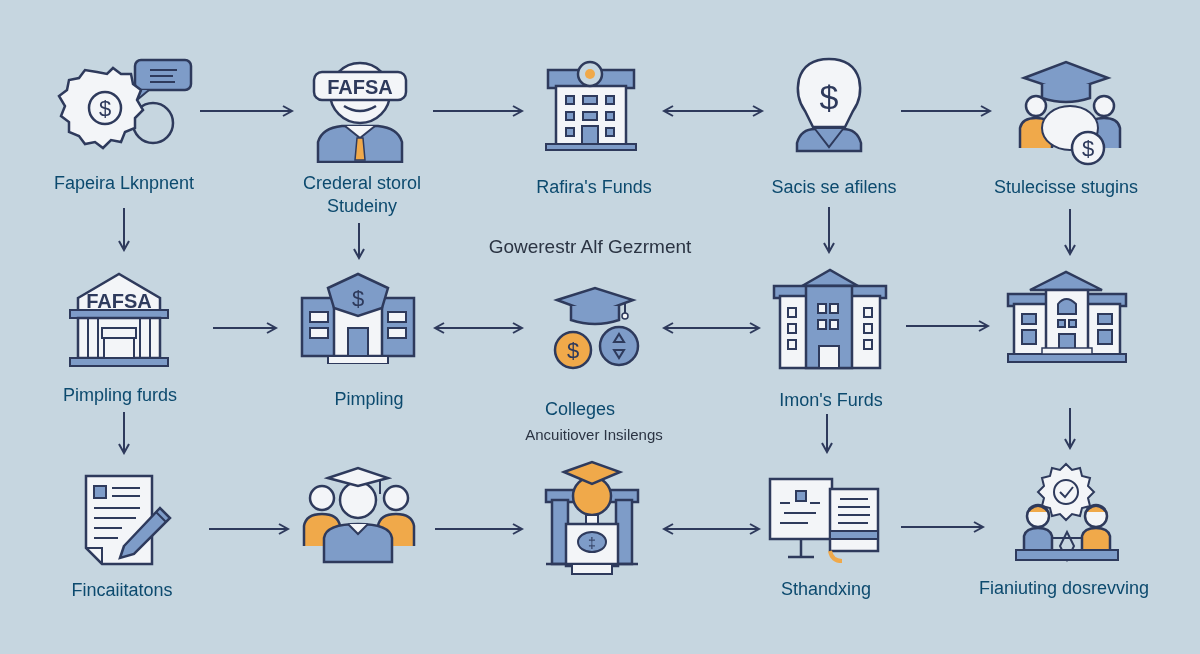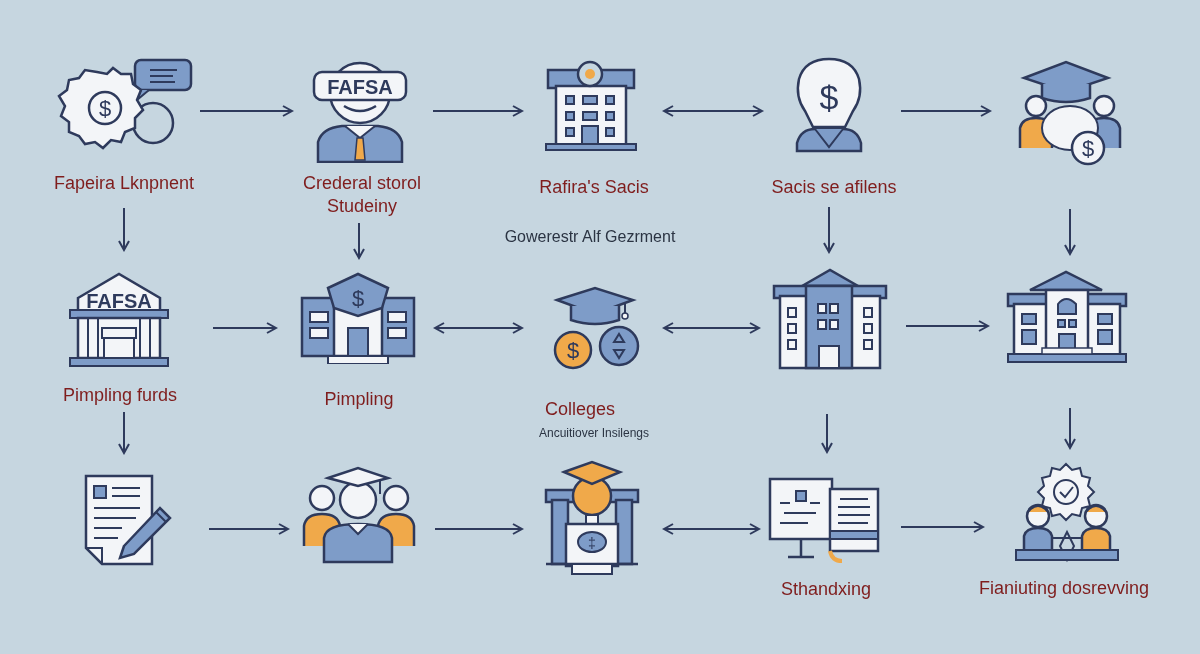--- a/index.html
+++ b/index.html
@@ -6,23 +6,23 @@
   body {
     width: 1200px; height: 654px; overflow: hidden;
     background: #c6d6e0;
     font-family: "Liberation Sans", "DejaVu Sans", sans-serif;
     position: relative;
   }
   .canvas { position: absolute; left: 0; top: 0; width: 1200px; height: 654px; }
   .icon { position: absolute; }
   .label {
     position: absolute; width: 240px; text-align: center;
-    font-size: 18px; color: #7f1d1d; line-height: 22px; font-weight: 500;
+    font-size: 18px; color: #0c4a6e; line-height: 22px; font-weight: 500;
   }
-  .sublabel { position: absolute; width: 300px; text-align: center; font-size: 12px; color: #2b3443; }
+  .sublabel { position: absolute; width: 300px; text-align: center; font-size: 15px; color: #2b3443; }
 </style>
 </head>
 <body>
 
 <div class="canvas">
 
   <svg width="1200" height="654" style="position:absolute;left:0;top:0">
     <defs>
       <marker id="ah" markerWidth="12" markerHeight="12" refX="10" refY="6" orient="auto" markerUnits="userSpaceOnUse">
         <path d="M1,1 L10,6 L1,11" fill="none" stroke="#2e3a5c" stroke-width="2"></path>
@@ -101,21 +101,21 @@
         <rect x="24" y="52" width="8" height="8"></rect>
           <rect x="41" y="52" width="14" height="8"></rect>
           <rect x="64" y="52" width="8" height="8"></rect>
         <rect x="24" y="68" width="8" height="8"></rect>
           <rect x="64" y="68" width="8" height="8"></rect>
         <rect x="40" y="66" width="16" height="20"></rect>
       </g>
       <rect x="4" y="84" width="90" height="6" fill="#7e9cc8" stroke="#2e3a5c" stroke-width="2"></rect>
     </svg>
   </div>
-  <div class="label" style="left:474px;top:176px">Rafira's Sacis</div>
+  <div class="label" style="left:474px;top:176px">Rafira's Funds</div>
 
   <div class="icon" style="left:785px;top:55px">
     <svg width="90" height="110" viewBox="0 0 90 110">
       <path d="M44 4 Q20 4 14 24 Q10 42 20 56 L28 72 L60 72 L68 56 Q78 42 74 24 Q68 4 44 4 Z" fill="#f3f5f8" stroke="#2e3a5c" stroke-width="2.5"></path>
       <text x="44" y="54" text-anchor="middle" font-size="34" font-family="Liberation Sans, sans-serif" fill="#2e3a5c">$</text>
       <path d="M12 88 Q16 74 30 74 L58 74 Q72 74 76 88 L76 96 L12 96 Z" fill="#7e9cc8" stroke="#2e3a5c" stroke-width="2.5"></path>
       <path d="M30 74 L44 92 L58 74" fill="#7e9cc8" stroke="#2e3a5c" stroke-width="2"></path>
     </svg>
   </div>
   <div class="label" style="left:714px;top:176px">Sacis se afilens</div>
@@ -126,22 +126,23 @@
       <path d="M42 26 L42 40 Q66 48 90 40 L90 26" fill="#7e9cc8" stroke="#2e3a5c" stroke-width="2.5"></path>
       <circle cx="36" cy="48" r="10" fill="#f3f5f8" stroke="#2e3a5c" stroke-width="2.5"></circle>
       <path d="M20 90 L20 70 Q22 60 36 60 Q50 60 52 70 L52 90" fill="#f0a94a" stroke="#2e3a5c" stroke-width="2.5"></path>
       <circle cx="104" cy="48" r="10" fill="#f3f5f8" stroke="#2e3a5c" stroke-width="2.5"></circle>
       <path d="M88 90 L88 70 Q90 60 104 60 Q118 60 120 70 L120 90" fill="#7e9cc8" stroke="#2e3a5c" stroke-width="2.5"></path>
       <ellipse cx="70" cy="70" rx="28" ry="22" fill="#f3f5f8" stroke="#2e3a5c" stroke-width="2"></ellipse>
       <circle cx="88" cy="90" r="16" fill="#f3f5f8" stroke="#2e3a5c" stroke-width="2.5"></circle>
       <text x="88" y="98" text-anchor="middle" font-size="22" font-family="Liberation Sans, sans-serif" fill="#2e3a5c">$</text>
     </svg>
   </div>
-
-  <div class="sublabel" style="left:440px;top:228px;font-size:16px">Gowerestr Alf Gezrment</div>
+  <div class="label" style="left:946px;top:176px">Stulecisse stugins</div>
+
+  <div class="sublabel" style="left:440px;top:236px;font-size:19px">Gowerestr Alf Gezrment</div>
 
   <div class="icon" style="left:64px;top:270px">
     <svg width="110" height="100" viewBox="0 0 110 100">
       <path d="M14 28 L55 4 L96 28 L96 44 L14 44 Z" fill="#f3f5f8" stroke="#2e3a5c" stroke-width="2.5"></path>
       <text x="55" y="38" text-anchor="middle" font-size="20" font-weight="bold" font-family="Liberation Sans, sans-serif" fill="#2e3a5c">FAFSA</text>
       <rect x="6" y="40" width="98" height="8" fill="#7e9cc8" stroke="#2e3a5c" stroke-width="2"></rect>
       <rect x="14" y="48" width="82" height="40" fill="#f3f5f8" stroke="#2e3a5c" stroke-width="2.5"></rect>
       <g stroke="#2e3a5c" stroke-width="2">
           <line x1="24" y1="48" x2="24" y2="88"></line>
           <line x1="34" y1="48" x2="34" y2="88"></line>
@@ -164,21 +165,21 @@
       <g fill="#f3f5f8" stroke="#2e3a5c" stroke-width="2">
         <rect x="12" y="40" width="18" height="10"></rect>
           <rect x="12" y="56" width="18" height="10"></rect>
         <rect x="90" y="40" width="18" height="10"></rect>
           <rect x="90" y="56" width="18" height="10"></rect>
       </g>
       <rect x="50" y="56" width="20" height="28" fill="#7e9cc8" stroke="#2e3a5c" stroke-width="2"></rect>
       <rect x="30" y="84" width="60" height="8" fill="#f3f5f8" stroke="#2e3a5c" stroke-width="2"></rect>
     </svg>
   </div>
-  <div class="label" style="left:239px;top:388px">Pimpling</div>
+  <div class="label" style="left:249px;top:388px">Pimpling</div>
 
   <div class="icon" style="left:553px;top:286px">
     <svg width="90" height="84" viewBox="0 0 90 84">
       <path d="M4 14 L42 2 L80 14 L42 28 Z" fill="#7e9cc8" stroke="#2e3a5c" stroke-width="2.5"></path>
       <path d="M18 20 L18 34 Q42 42 66 34 L66 20" fill="#7e9cc8" stroke="#2e3a5c" stroke-width="2.5"></path>
       <line x1="72" y1="16" x2="72" y2="28" stroke="#2e3a5c" stroke-width="2"></line>
       <circle cx="72" cy="30" r="3" fill="#f3f5f8" stroke="#2e3a5c" stroke-width="1.5"></circle>
       <circle cx="20" cy="64" r="18" fill="#f0a94a" stroke="#2e3a5c" stroke-width="2.5"></circle>
       <text x="20" y="72" text-anchor="middle" font-size="22" font-family="Liberation Sans, sans-serif" fill="#2e3a5c">$</text>
       <circle cx="66" cy="60" r="19" fill="#7e9cc8" stroke="#2e3a5c" stroke-width="2.5"></circle>
@@ -202,20 +203,21 @@
           <rect x="92" y="58" width="8" height="9"></rect>
           <rect x="92" y="74" width="8" height="9"></rect>
         <rect x="46" y="38" width="8" height="9"></rect>
           <rect x="58" y="38" width="8" height="9"></rect>
         <rect x="46" y="54" width="8" height="9"></rect>
           <rect x="58" y="54" width="8" height="9"></rect>
         <rect x="47" y="80" width="20" height="22"></rect>
       </g>
     </svg>
   </div>
+  <div class="label" style="left:711px;top:389px">Imon's Furds</div>
 
   <div class="icon" style="left:1006px;top:268px">
     <svg width="122" height="100" viewBox="0 0 122 100">
       <path d="M24 22 L60 4 L96 22 Z" fill="#7e9cc8" stroke="#2e3a5c" stroke-width="2.5"></path>
       <rect x="2" y="26" width="118" height="12" fill="#7e9cc8" stroke="#2e3a5c" stroke-width="2.5"></rect>
       <rect x="8" y="36" width="106" height="52" fill="#f3f5f8" stroke="#2e3a5c" stroke-width="2.5"></rect>
       <rect x="40" y="22" width="42" height="66" fill="#f3f5f8" stroke="#2e3a5c" stroke-width="2.5"></rect>
       <path d="M52 46 L52 36 Q60 26 70 36 L70 46 Z" fill="#7e9cc8" stroke="#2e3a5c" stroke-width="2"></path>
       <g fill="#7e9cc8" stroke="#2e3a5c" stroke-width="2">
         <rect x="16" y="46" width="14" height="10"></rect>
@@ -241,20 +243,21 @@
           <line x1="30" y1="22" x2="58" y2="22"></line>
           <line x1="12" y1="34" x2="58" y2="34"></line>
           <line x1="12" y1="44" x2="54" y2="44"></line>
           <line x1="12" y1="54" x2="40" y2="54"></line>
           <line x1="12" y1="64" x2="36" y2="64"></line>
         </g>
       <path d="M42 72 L78 34 L88 44 L52 80 L38 84 Z" fill="#7e9cc8" stroke="#2e3a5c" stroke-width="2.5"></path>
       <line x1="74" y1="38" x2="84" y2="48" stroke="#2e3a5c" stroke-width="2"></line>
     </svg>
   </div>
+  <div class="label" style="left:2px;top:579px">Fincaiitatons</div>
 
   <div class="icon" style="left:300px;top:464px">
     <svg width="120" height="100" viewBox="0 0 120 100">
       <circle cx="22" cy="34" r="12" fill="#f3f5f8" stroke="#2e3a5c" stroke-width="2.5"></circle>
       <path d="M4 82 L4 62 Q6 50 22 50 Q38 50 40 62 L40 82" fill="#f0a94a" stroke="#2e3a5c" stroke-width="2.5"></path>
       <circle cx="96" cy="34" r="12" fill="#f3f5f8" stroke="#2e3a5c" stroke-width="2.5"></circle>
       <path d="M78 82 L78 62 Q80 50 96 50 Q112 50 114 62 L114 82" fill="#f0a94a" stroke="#2e3a5c" stroke-width="2.5"></path>
       <circle cx="58" cy="36" r="18" fill="#f3f5f8" stroke="#2e3a5c" stroke-width="2.5"></circle>
       <path d="M28 14 L58 4 L88 14 L58 22 Z" fill="#f3f5f8" stroke="#2e3a5c" stroke-width="2.5"></path>
       <line x1="80" y1="16" x2="80" y2="30" stroke="#2e3a5c" stroke-width="2"></line>

